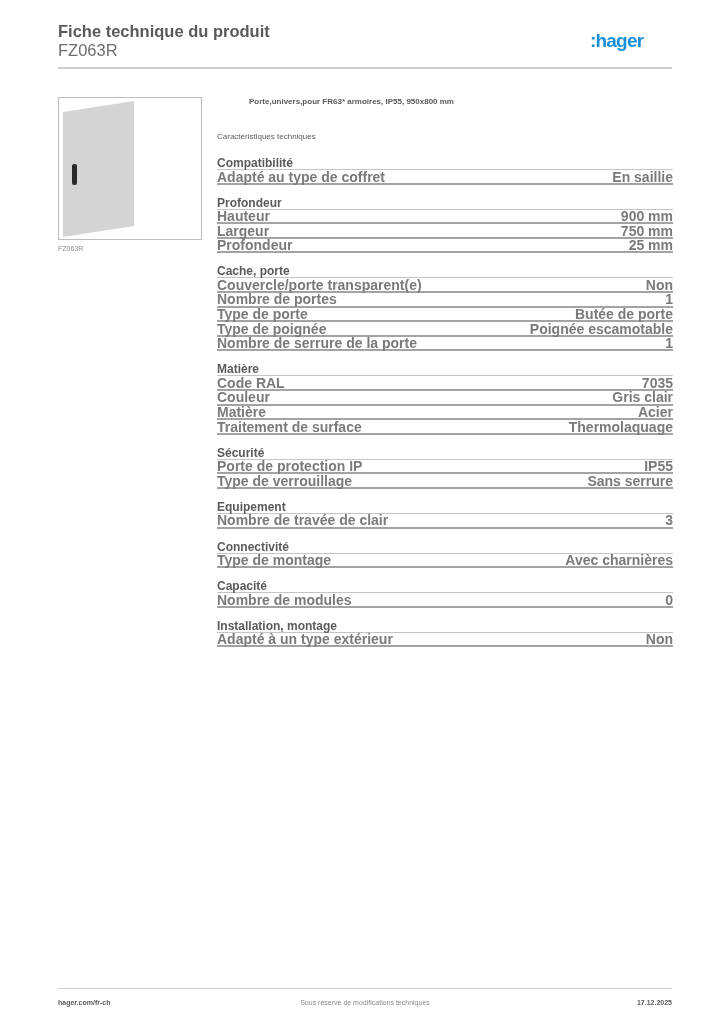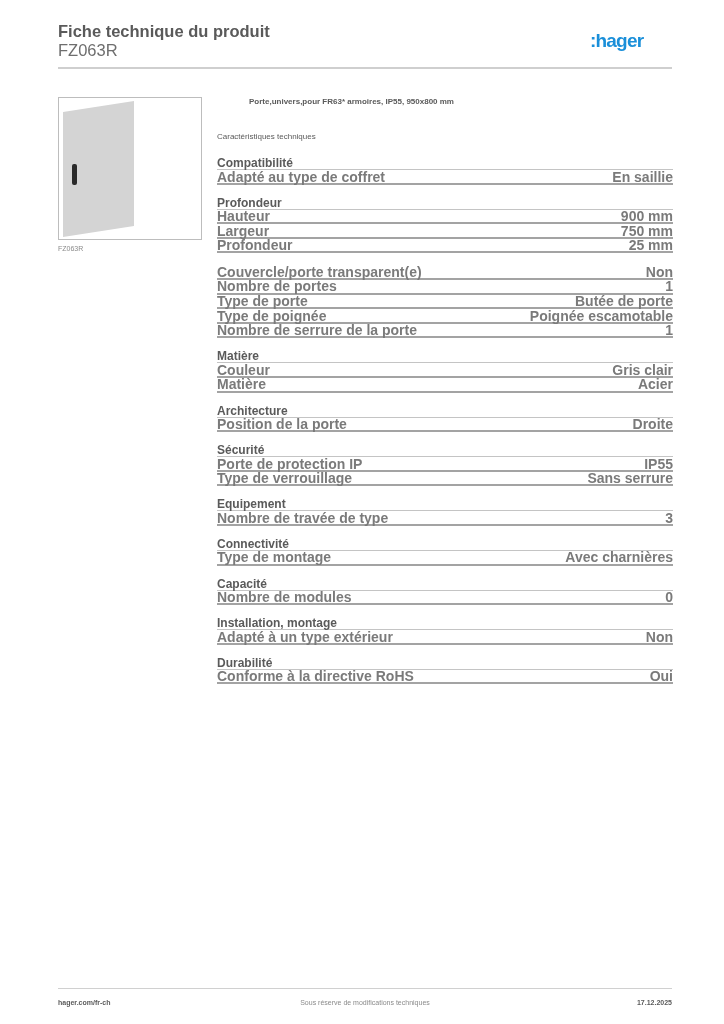--- a/index.html
+++ b/index.html
@@ -122,20 +122,21 @@
           <div class="row">
             <span>Largeur</span>
             <span>750 mm</span>
           </div>
           <div class="row">
             <span>Profondeur</span>
             <span>25 mm</span>
           </div>
         </div>
         <div class="group">
+          <div class="group-title">Cache, porte</div>
           <div class="row">
             <span>Couvercle/porte transparent(e)</span>
             <span>Non</span>
           </div>
           <div class="row">
             <span>Nombre de portes</span>
             <span>1</span>
           </div>
           <div class="row">
             <span>Type de porte</span>
@@ -146,50 +147,51 @@
             <span>Poignée escamotable</span>
           </div>
           <div class="row">
             <span>Nombre de serrure de la porte</span>
             <span>1</span>
           </div>
         </div>
         <div class="group">
           <div class="group-title">Matière</div>
           <div class="row">
+            <span>Code RAL</span>
+            <span>7035</span>
+          </div>
+          <div class="row">
             <span>Couleur</span>
             <span>Gris clair</span>
           </div>
           <div class="row">
             <span>Matière</span>
             <span>Acier</span>
           </div>
-        </div>
-        <div class="group">
-          <div class="group-title">Architecture</div>
-          <div class="row">
-            <span>Position de la porte</span>
-            <span>Droite</span>
+          <div class="row">
+            <span>Traitement de surface</span>
+            <span>Thermolaquage</span>
           </div>
         </div>
         <div class="group">
           <div class="group-title">Sécurité</div>
           <div class="row">
             <span>Porte de protection IP</span>
             <span>IP55</span>
           </div>
           <div class="row">
             <span>Type de verrouillage</span>
             <span>Sans serrure</span>
           </div>
         </div>
         <div class="group">
           <div class="group-title">Equipement</div>
           <div class="row">
-            <span>Nombre de travée de type</span>
+            <span>Nombre de travée de clair</span>
             <span>3</span>
           </div>
         </div>
         <div class="group">
           <div class="group-title">Connectivité</div>
           <div class="row">
             <span>Type de montage</span>
             <span>Avec charnières</span>
           </div>
         </div>
@@ -198,27 +200,20 @@
           <div class="row">
             <span>Nombre de modules</span>
             <span>0</span>
           </div>
         </div>
         <div class="group">
           <div class="group-title">Installation, montage</div>
           <div class="row">
             <span>Adapté à un type extérieur</span>
             <span>Non</span>
-          </div>
-        </div>
-        <div class="group">
-          <div class="group-title">Durabilité</div>
-          <div class="row">
-            <span>Conforme à la directive RoHS</span>
-            <span>Oui</span>
           </div>
         </div>
       </div>
   </div>
 
   <div class="footer-rule"></div>
   <div class="footer">
     <div class="footer-left">hager.com/fr-ch</div>
     <div class="footer-center">Sous réserve de modifications techniques</div>
     <div class="footer-right">17.12.2025</div>

